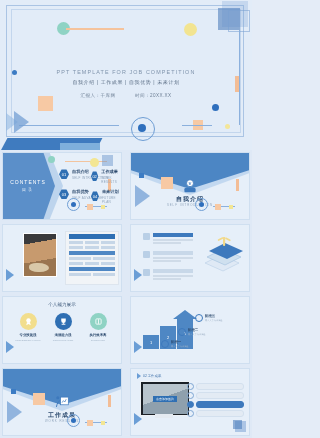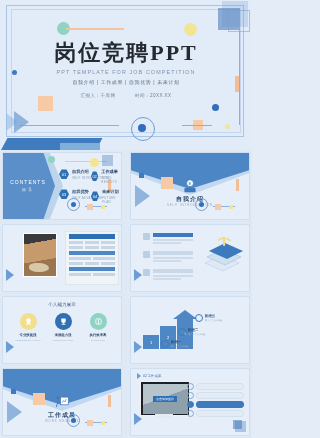--- a/index.html
+++ b/index.html
@@ -188,21 +188,20 @@
     <div class="ln-orange"></div>
     <div class="ln-blue"></div>
     <div class="ln-blue2"></div>
     <div class="ln-v"></div>
 
     <div class="tri2"></div>
     <div class="tri"></div>
     <div class="cover-bottom"></div>
     <div class="cover-bottom2"></div>
 
-    <div class="cover-title">岗位竞聘PPT</div>
     <div class="cover-sub">PPT TEMPLATE FOR JOB COMPETITION</div>
     <div class="cover-nav">自我介绍 | 工作成果 | 自我优势 | 未来计划</div>
     <div class="cover-meta">
       <span>汇报人：千库网</span>
       <span>时间：20XX.XX</span>
     </div>
   </div>
 
   <div class="grid">
 

